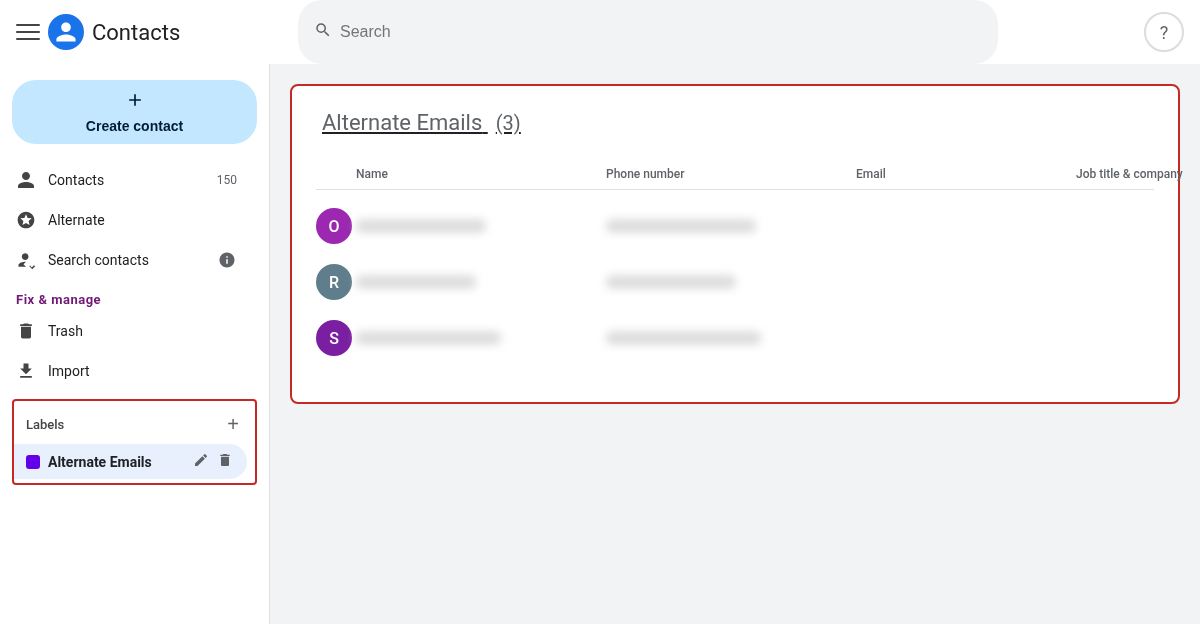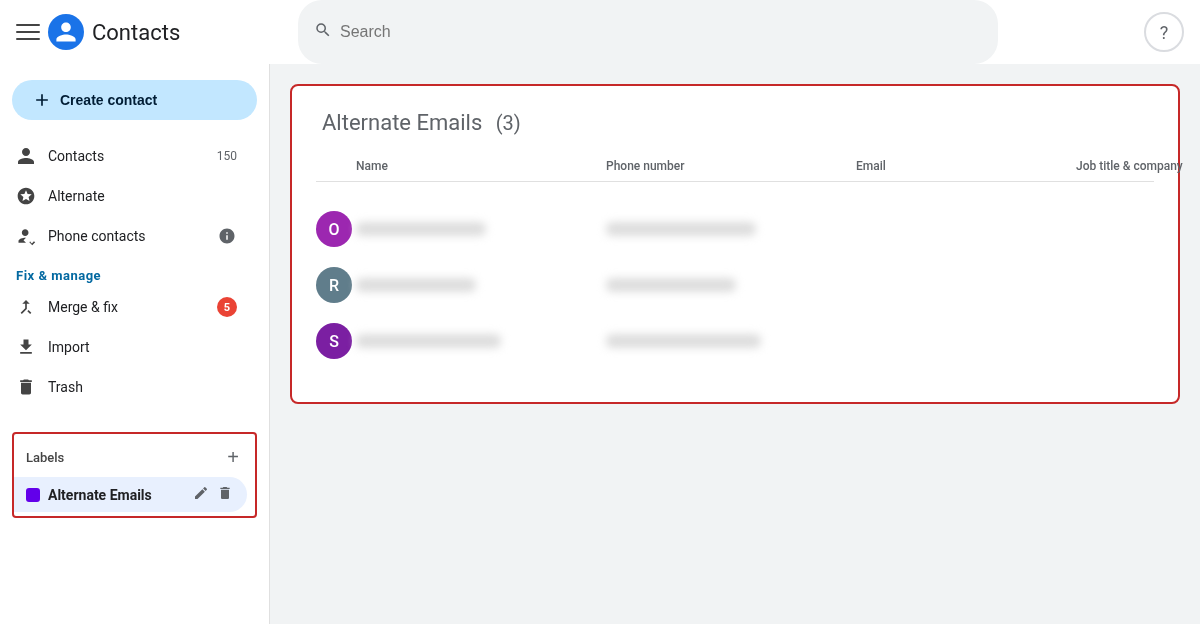--- a/index.html
+++ b/index.html
@@ -99,55 +99,56 @@
       border-radius: 24px;
       padding: 10px 20px;
       font-size: 14px;
       font-weight: 600;
       color: #001d35;
       cursor: pointer;
       display: flex;
       align-items: center;
       gap: 8px;
       width: calc(100% - 24px);
+      flex-direction: column;
     }
     .nav-item {
       display: flex;
       align-items: center;
       padding: 0 16px;
       height: 40px;
       cursor: pointer;
       border-radius: 0 20px 20px 0;
       margin-right: 16px;
       color: #202124;
       font-size: 14px;
       gap: 12px;
       position: relative;
     }
     .nav-item .nav-label { flex: 1; }
     .nav-item .nav-count {
       font-size: 12px; color: #5f6368;
     }
     .nav-icon { width: 20px; height: 20px; display: flex; align-items: center; justify-content: center; color: #444; }
     .section-label {
-      font-size: 11px; font-weight: 700; color: #0369a1;
+      font-size: 11px; font-weight: 700; color: #701a75;
       padding: 12px 16px 4px 16px; letter-spacing: 0.5px;
       text-transform: none; font-size: 13px;
     }
     .merge-badge {
       background: #ea4335; color: white;
       border-radius: 50%; width: 20px; height: 20px;
       display: flex; align-items: center; justify-content: center;
       font-size: 11px; font-weight: 700;
     }
 
     
     .labels-section {
       border: 2.5px solid #c62828;
-      margin: 25px 12px;
+      margin: 8px 12px;
       border-radius: 4px;
       padding: 4px 0;
     }
     .labels-header {
       display: flex; align-items: center;
       padding: 8px 12px;
       font-size: 14px; color: #202124;
       font-weight: 500;
     }
     .labels-header .lbl-title { flex: 1; font-size: 13px; font-weight: 500; color: #444; }
@@ -189,33 +190,34 @@
       background: #fff;
       border-radius: 8px;
       border: 2.5px solid #c62828;
       padding: 24px;
       min-height: 320px;
     }
     .panel-title {
       font-size: 22px;
       font-weight: 400;
       color: #202124;
-      margin-bottom: 16px;
+      margin-bottom: 24px;
+      text-decoration: underline;
     }
     .panel-title span {
       font-size: 22px;
       color: #5f6368;
       margin-left: 6px;
     }
     .contacts-table-header {
       display: grid;
       grid-template-columns: 40px 250px 250px 220px 220px;
       padding: 8px 0;
       border-bottom: 1px solid #e0e0e0;
-      margin-bottom: 19px;
+      margin-bottom: 8px;
     }
     .contacts-table-header .col-label {
       font-size: 12px; color: #5f6368; font-weight: 500;
     }
     .contact-row {
       display: grid;
       grid-template-columns: 40px 250px 250px 220px 220px;
       align-items: center;
       padding: 10px 0;
       gap: 0;
@@ -297,56 +299,47 @@
       </span>
       <span class="nav-label">Alternate</span>
     </div>
 
     <div class="nav-item">
       <span class="nav-icon">
         <svg width="20" height="20" viewBox="0 0 24 24" fill="#444">
             <path d="M9 17l3-2.94c-.39-.04-.68-.06-1-.06-2.67 0-8 1.34-8 4v2h9l-3-3zm2-5c2.21 0 4-1.79 4-4s-1.79-4-4-4-4 1.79-4 4 1.79 4 4 4zm5.47 6.19l2.53 2.81 2.53-2.81L23 19.5 19.5 23 16 19.5l1.47-1.31z"></path>
           </svg>
       </span>
-      <span class="nav-label">Phone contacts</span>
+      <span class="nav-label">Search contacts</span>
       <span class="nav-icon" style="color:#5f6368; font-size:16px;">
         <svg width="18" height="18" viewBox="0 0 24 24" fill="#5f6368">
             <path d="M12 2C6.48 2 2 6.48 2 12s4.48 10 10 10 10-4.48 10-10S17.52 2 12 2zm1 15h-2v-6h2v6zm0-8h-2V7h2v2z"></path>
           </svg>
       </span>
     </div>
 
     <div class="section-label">Fix &amp; manage</div>
 
+
     <div class="nav-item">
       <span class="nav-icon">
         <svg width="20" height="20" viewBox="0 0 24 24" fill="#444">
-            <path d="M17 20.41L18.41 19 15 15.59 13.59 17 17 20.41zM7.5 8H11v5.59L5.59 19 7 20.41l6-6V8h3.5L12 3.5 7.5 8z"></path>
-          </svg>
-      </span>
-      <span class="nav-label">Merge &amp; fix</span>
-      <span class="merge-badge">5</span>
+            <path d="M6 19c0 1.1.9 2 2 2h8c1.1 0 2-.9 2-2V7H6v12zM19 4h-3.5l-1-1h-5l-1 1H5v2h14V4z"></path>
+          </svg>
+      </span>
+      <span class="nav-label">Trash</span>
     </div>
 
     <div class="nav-item">
       <span class="nav-icon">
         <svg width="20" height="20" viewBox="0 0 24 24" fill="#444">
             <path d="M19 9h-4V3H9v6H5l7 7 7-7zM5 18v2h14v-2H5z"></path>
           </svg>
       </span>
       <span class="nav-label">Import</span>
-    </div>
-
-    <div class="nav-item">
-      <span class="nav-icon">
-        <svg width="20" height="20" viewBox="0 0 24 24" fill="#444">
-            <path d="M6 19c0 1.1.9 2 2 2h8c1.1 0 2-.9 2-2V7H6v12zM19 4h-3.5l-1-1h-5l-1 1H5v2h14V4z"></path>
-          </svg>
-      </span>
-      <span class="nav-label">Trash</span>
     </div>
 
     <div class="labels-section">
       <div class="labels-header">
         <span class="lbl-title">Labels</span>
         <button class="labels-add-btn">+</button>
       </div>
 
       <div class="label-item active">
         <div class="label-dot" style="background:#6200ea; border-radius:3px;"></div>

